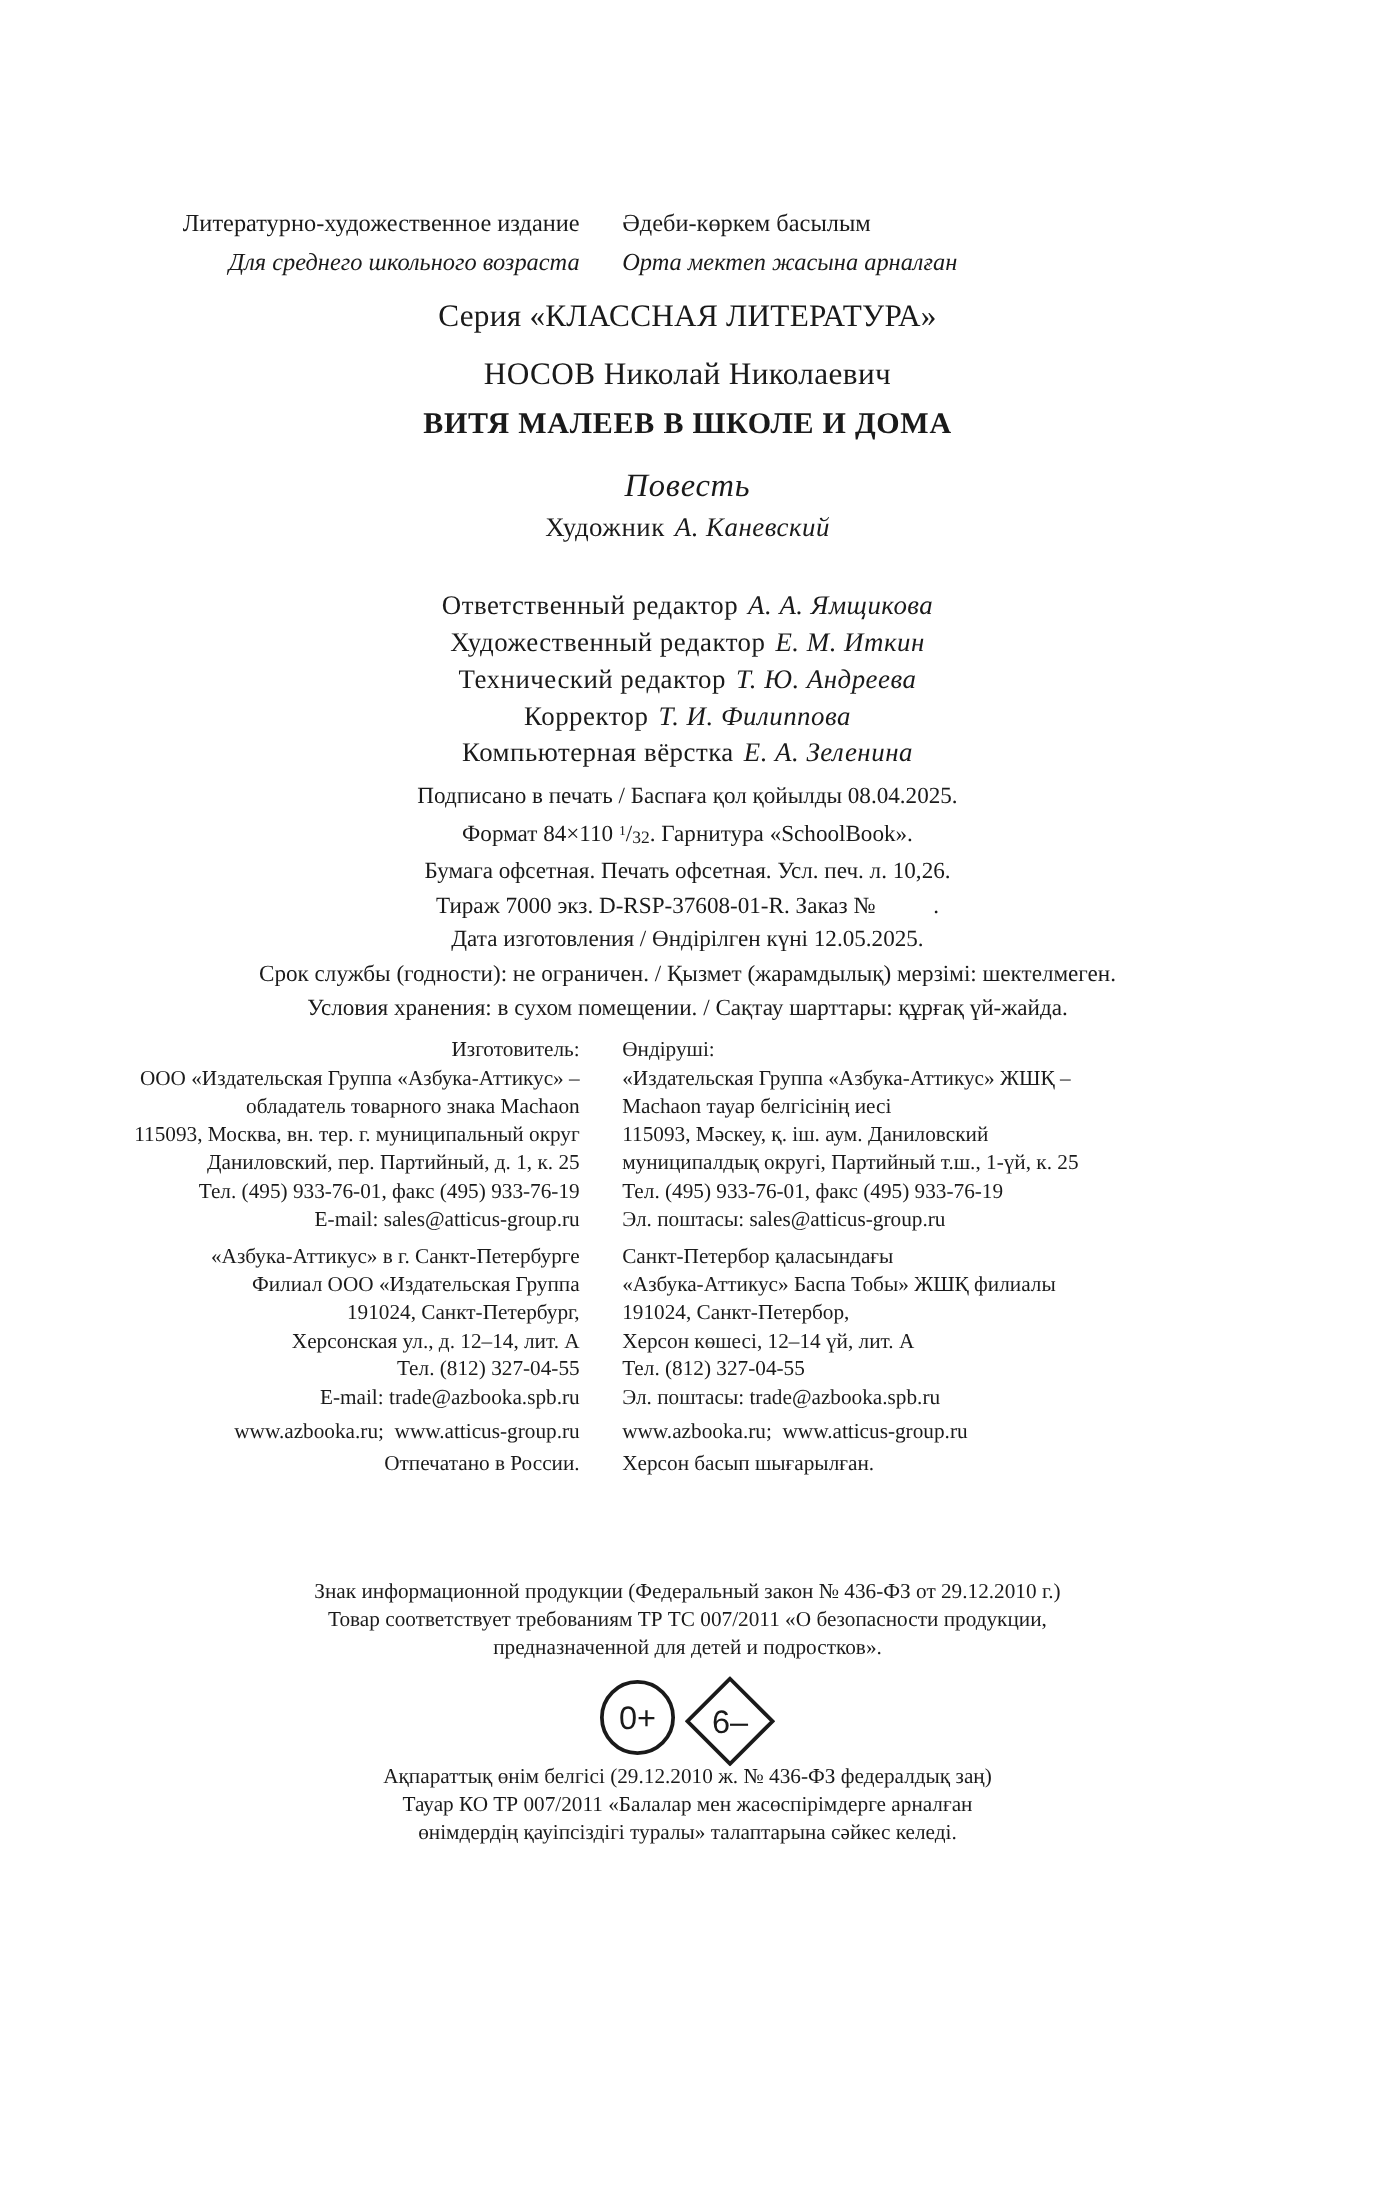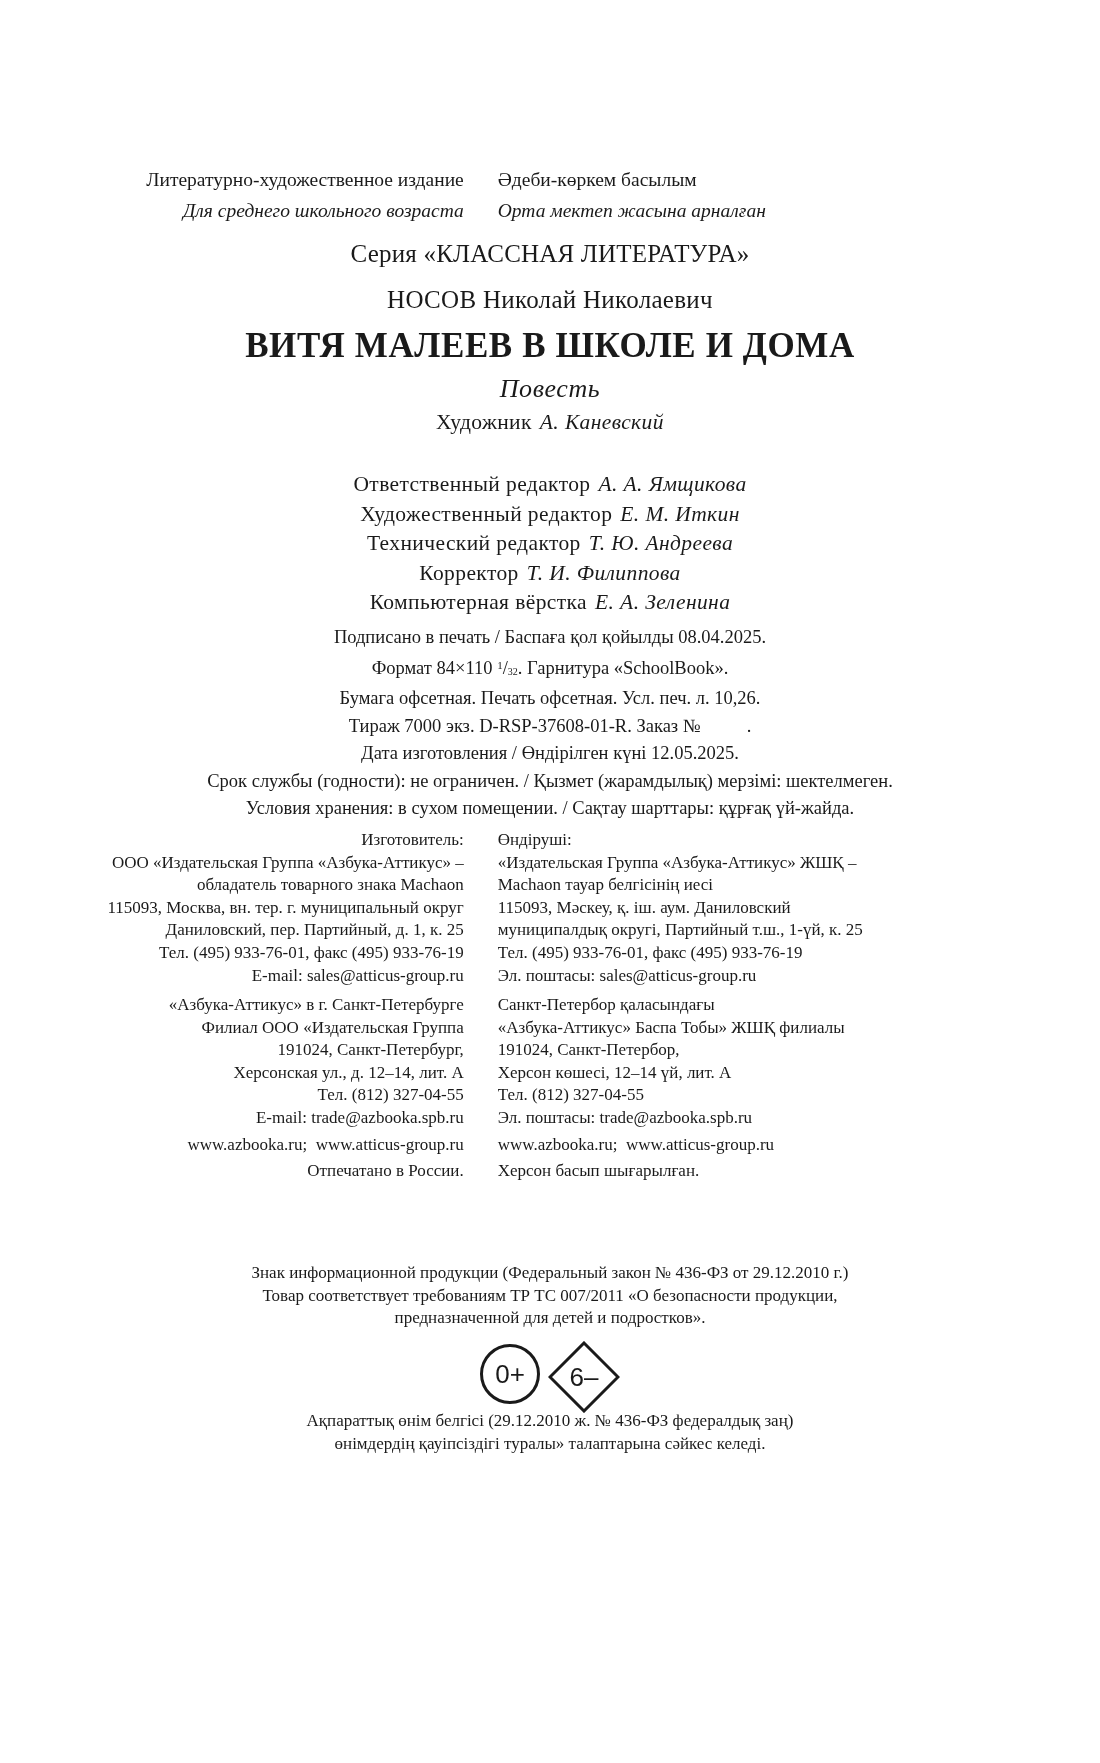--- a/index.html
+++ b/index.html
@@ -15,31 +15,31 @@
     .twocol .l { width: 556px; text-align: right; padding-right: 34px; box-sizing: border-box; }
     .twocol .r { width: 544px; text-align: left; }
 
     .hdr { font-size: 19.5px; line-height: 31px; }
     .hdr .it { font-style: italic; }
 
     .center { position: absolute; left: 0; width: 1100px; text-align: center; }
 
     .series { top: 240px; font-size: 25px; letter-spacing: 0.2px; }
     .author { top: 286px; font-size: 25px; letter-spacing: 0.3px; }
-    .title  { top: 326px; font-size: 35px; font-weight: bold; letter-spacing: 0.6px; }
+    .title  { top: 326px; font-size: 24px; font-weight: bold; letter-spacing: 0.6px; }
     .genre  { top: 374px; font-size: 26px; font-style: italic; letter-spacing: 0.6px; }
 
     .credits { font-size: 21.5px; line-height: 29.5px; letter-spacing: 0.4px; }
     .credits .nm { font-style: italic; margin-left: 8px; }
     .artist { top: 408px; }
     .staff  { top: 470px; }
 
     .imprint { top: 624px; font-size: 18.5px; line-height: 27.5px; }
     .imprint sup.frac { font-size: 11px; vertical-align: 5px; }
-    .imprint sub.frac2 { font-size: 10px; vertical-align: -1px; }
+    .imprint sub.frac2 { font-size: 14px; vertical-align: -1px; }
 
     .addr { font-size: 17px; line-height: 22.6px; }
     .addr1 { top: 829px; }
     .addr2 { top: 994px; }
     .addr .gap { height: 4px; }
 
     .small { font-size: 17px; line-height: 22.6px; }
     .cert { top: 1188px; }
     .law  { top: 1262px; }
     .kz   { top: 1410px; }
@@ -162,16 +162,17 @@
     <div class="badge-diamond">
       <svg width="72" height="72" viewBox="0 0 72 72">
           <polygon points="36,2 70,36 36,70 2,36" fill="none" stroke="#1a1a1a" stroke-width="3"></polygon>
         </svg>
       <span>6–</span>
     </div>
   </div>
 
   <div class="center small kz">
     <div>Ақпараттық өнім белгісі (29.12.2010 ж. № 436-ФЗ федералдық заң)</div>
+    <div>Тауар КО ТР 007/2011 «Балалар мен жасөспірімдерге арналған</div>
     <div>өнімдердің қауіпсіздігі туралы» талаптарына сәйкес келеді.</div>
   </div>
 
 </div>
 
 </body></html>

